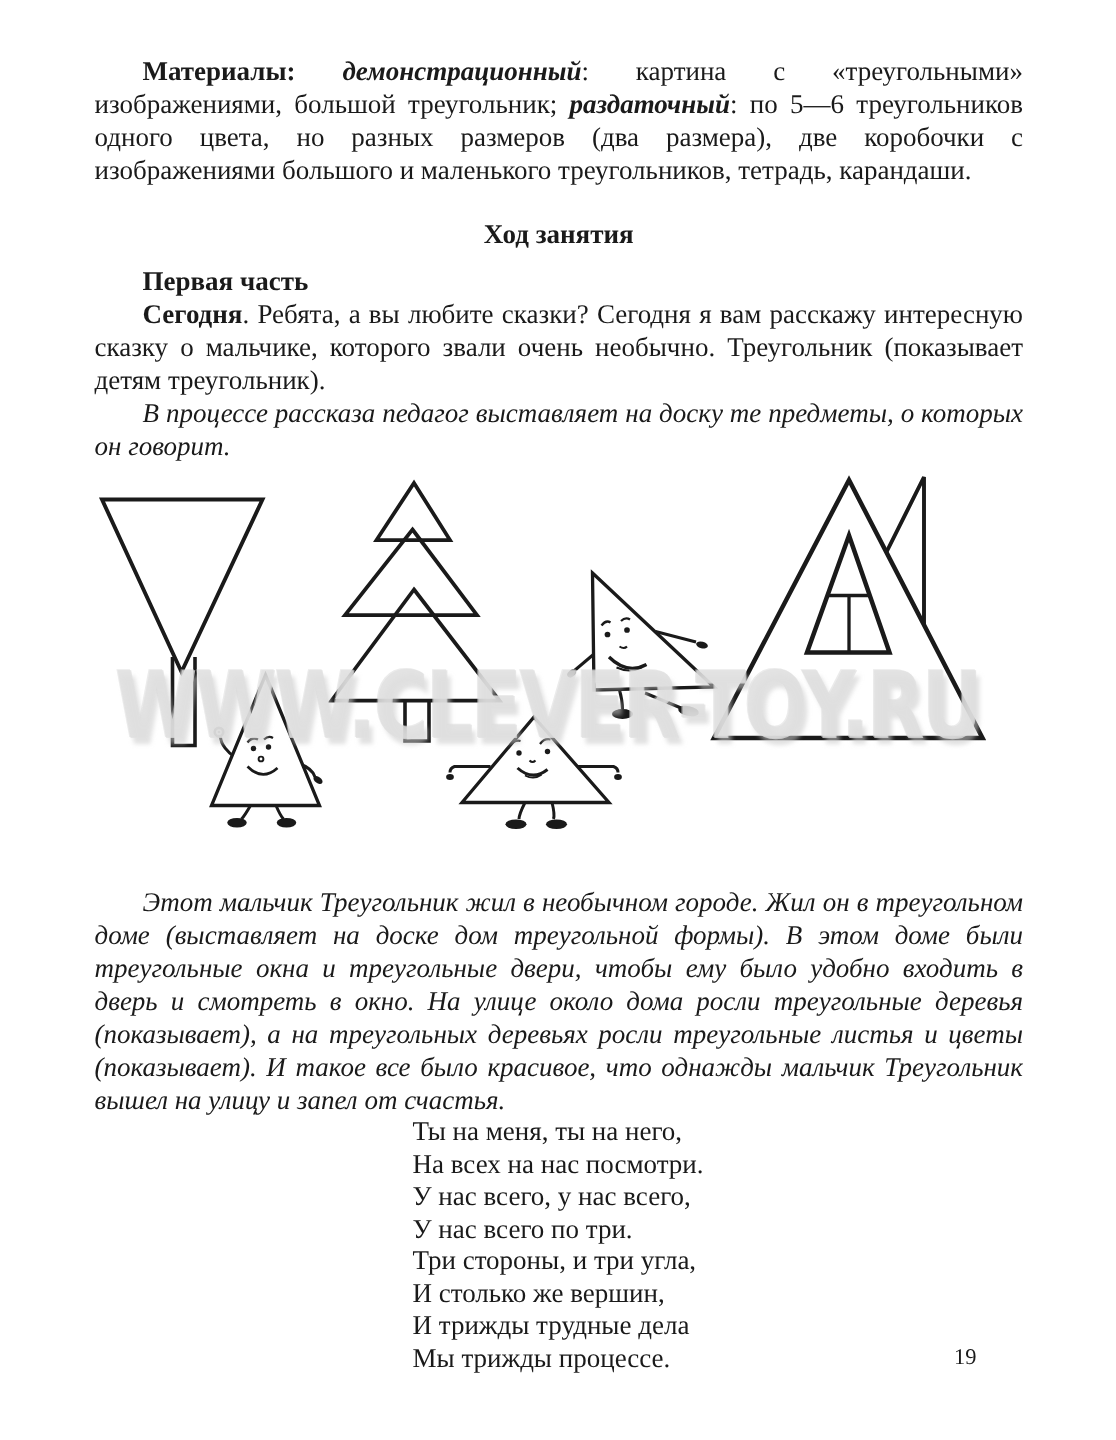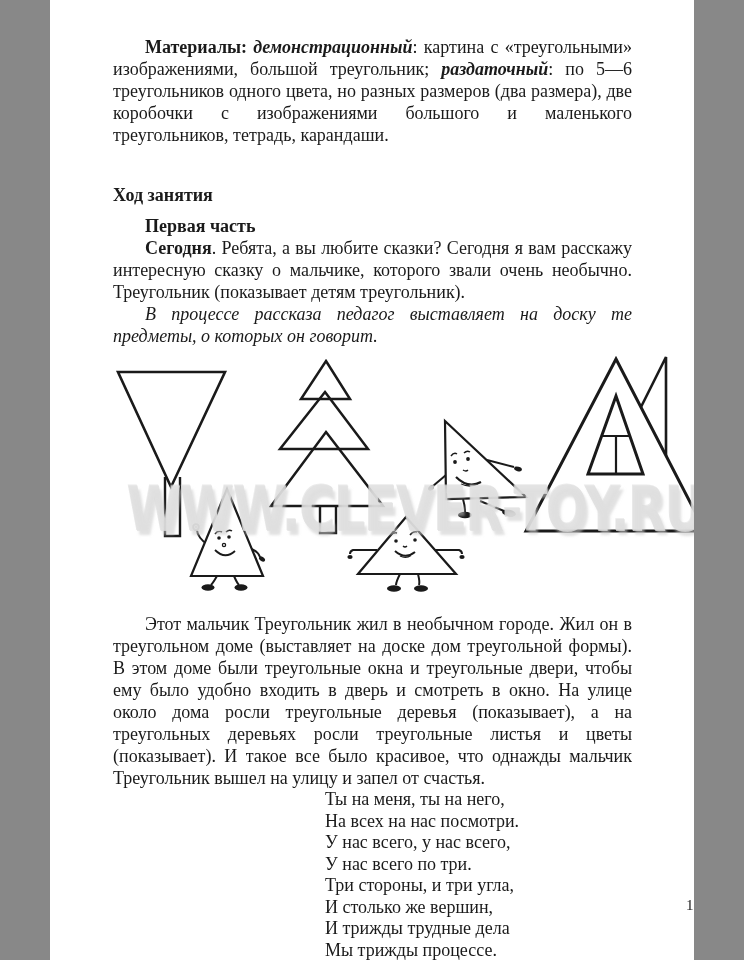--- a/index.html
+++ b/index.html
@@ -1,34 +1,35 @@
 <!DOCTYPE html>
 <html lang="ru"><head>
 <meta charset="utf-8">
 <style>
   html,body{margin:0;padding:0;background:#888;}
   .page{
     position:relative;
-    width:644px;height:960px;
+    width:744px;height:960px;
     margin:0 auto;
     background:#ffffff;
     color:#1a1a1a;
     font-family:"Liberation Serif","DejaVu Serif",serif;
     font-size:18px;line-height:22px;
     box-sizing:border-box;
     padding:36px 62px 0 63px;
     overflow:hidden;
   }
   .para{margin:0;text-align:justify;}
   .indent{text-indent:32px;}
   .italic{font-style:italic;}
   .seg-b{font-weight:bold;}
   .seg-bi{font-weight:bold;font-style:italic;}
   .heading{
-    margin:38px 0 9px 0;
+    margin:21px 0 9px 0;
+    text-align:center;
     font-weight:bold;
     font-size:18px;line-height:22px;
   }
   .part-title{font-weight:bold;text-indent:32px;}
   .illustration{
     position:relative;
     margin-top:7px;
     height:252px;
     width:619px;
   }
@@ -41,21 +42,21 @@
     font-weight:bold;
     font-size:62px;line-height:75px;
     letter-spacing:-2px;
     white-space:nowrap;
     color:rgba(224,224,224,0.78);
     text-shadow:-1px -1px 0 rgba(216,216,216,0.5), 3px 4px 3px rgba(200,200,200,0.55);
     transform:scaleX(0.80);
     transform-origin:left center;
     pointer-events:none;
   }
-  .story{margin-top:7px;}
+  .story{margin-top:23px;font-style:italic;}
   .poem{margin:0 0 0 212px;line-height:21.5px;}
   .poem div{white-space:nowrap;}
   .page-number{
     position:absolute;
     left:636px;top:896px;
     font-size:15px;line-height:18px;
   }
   svg .ln{stroke:#1a1a1a;fill:none;}
 </style>
 </head>

